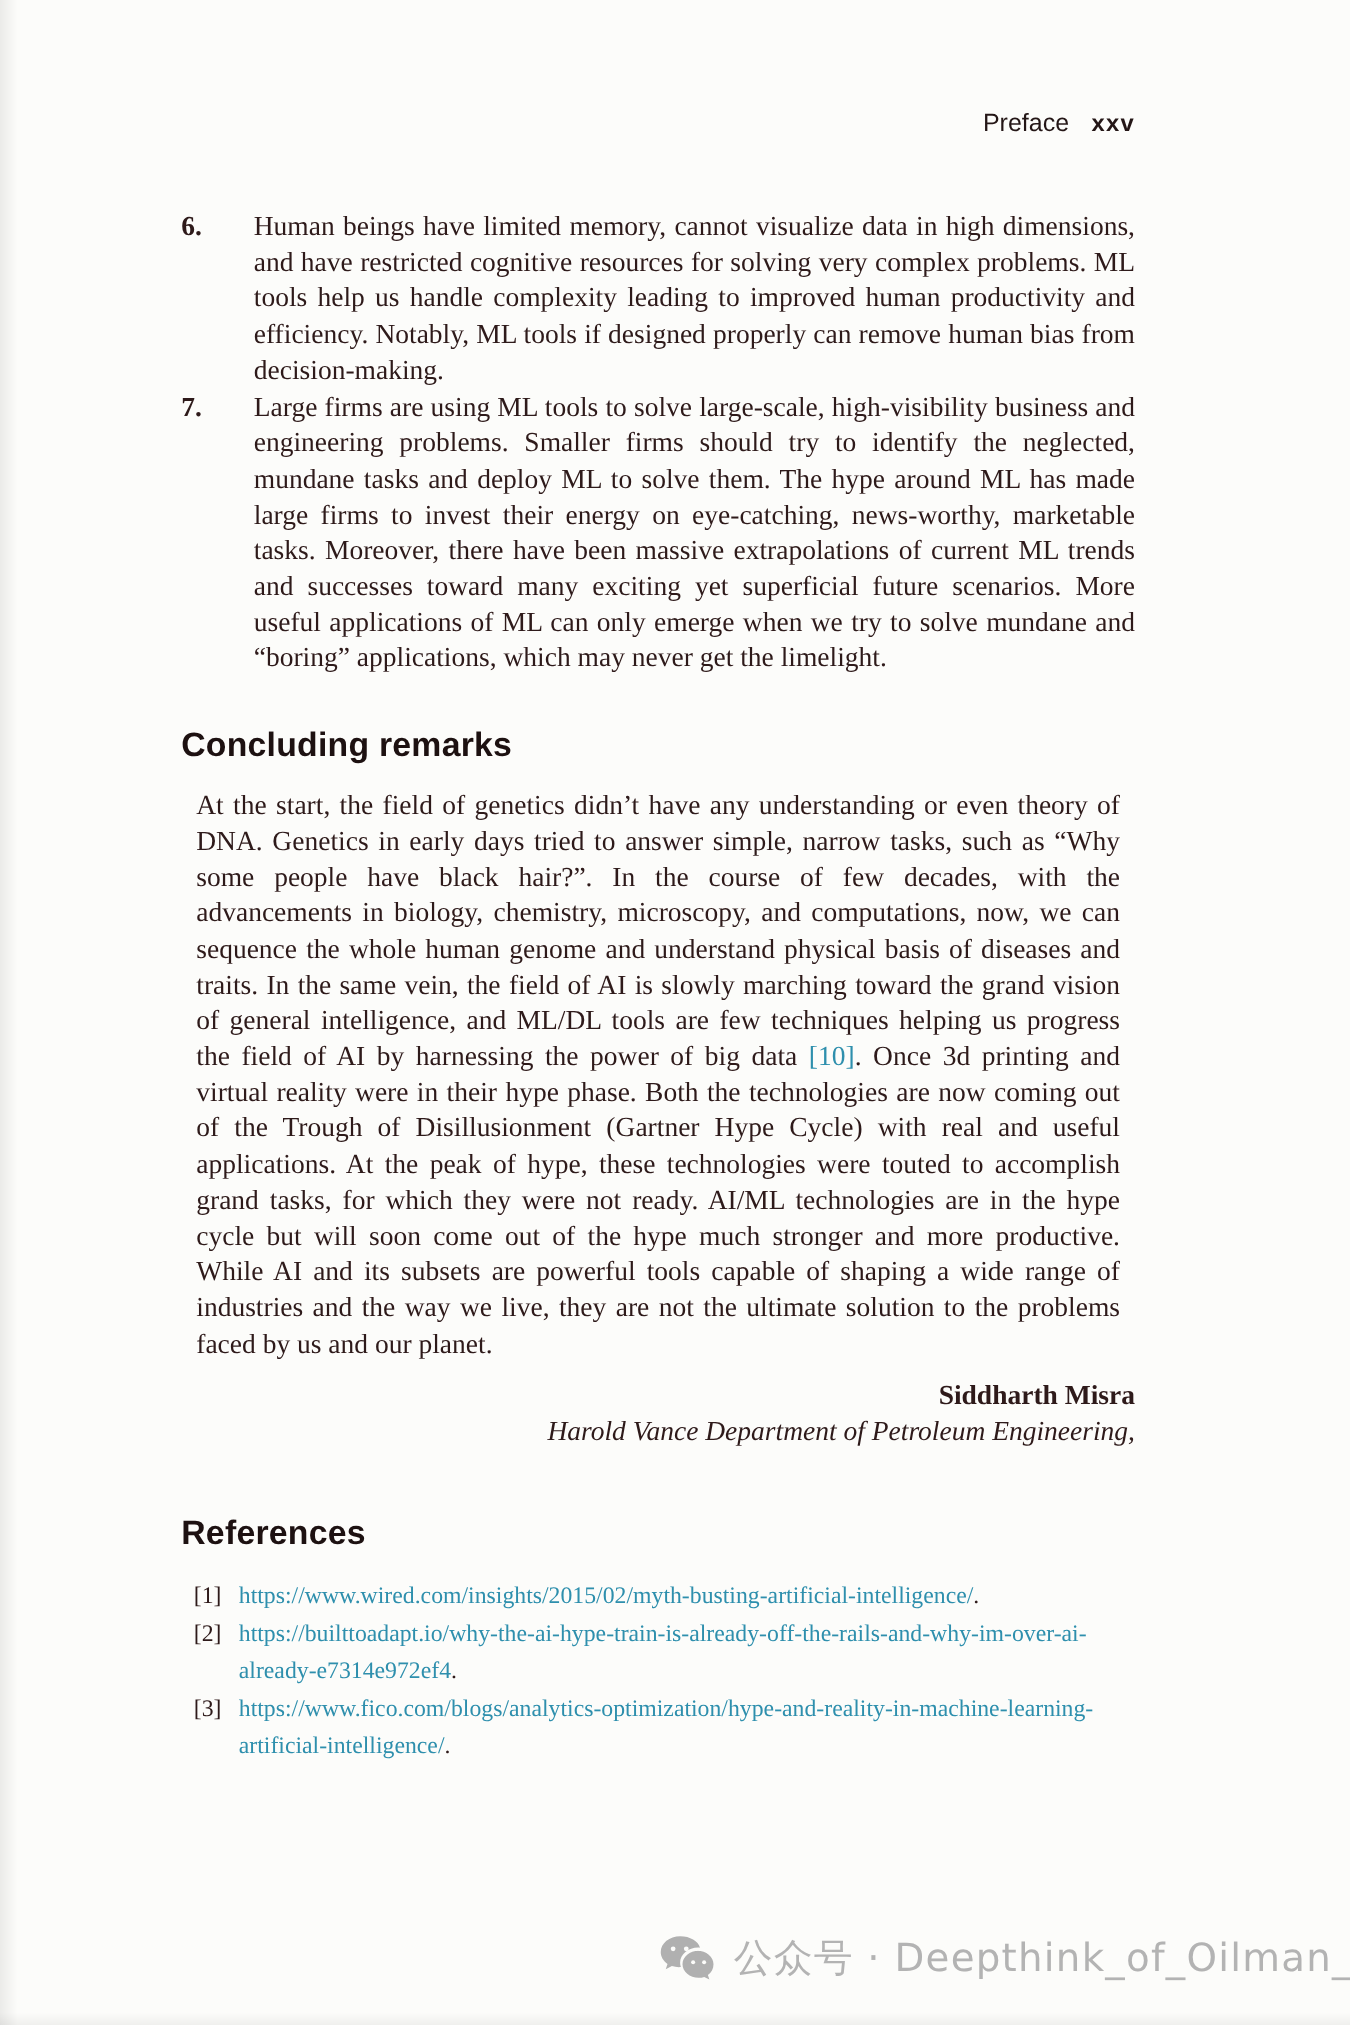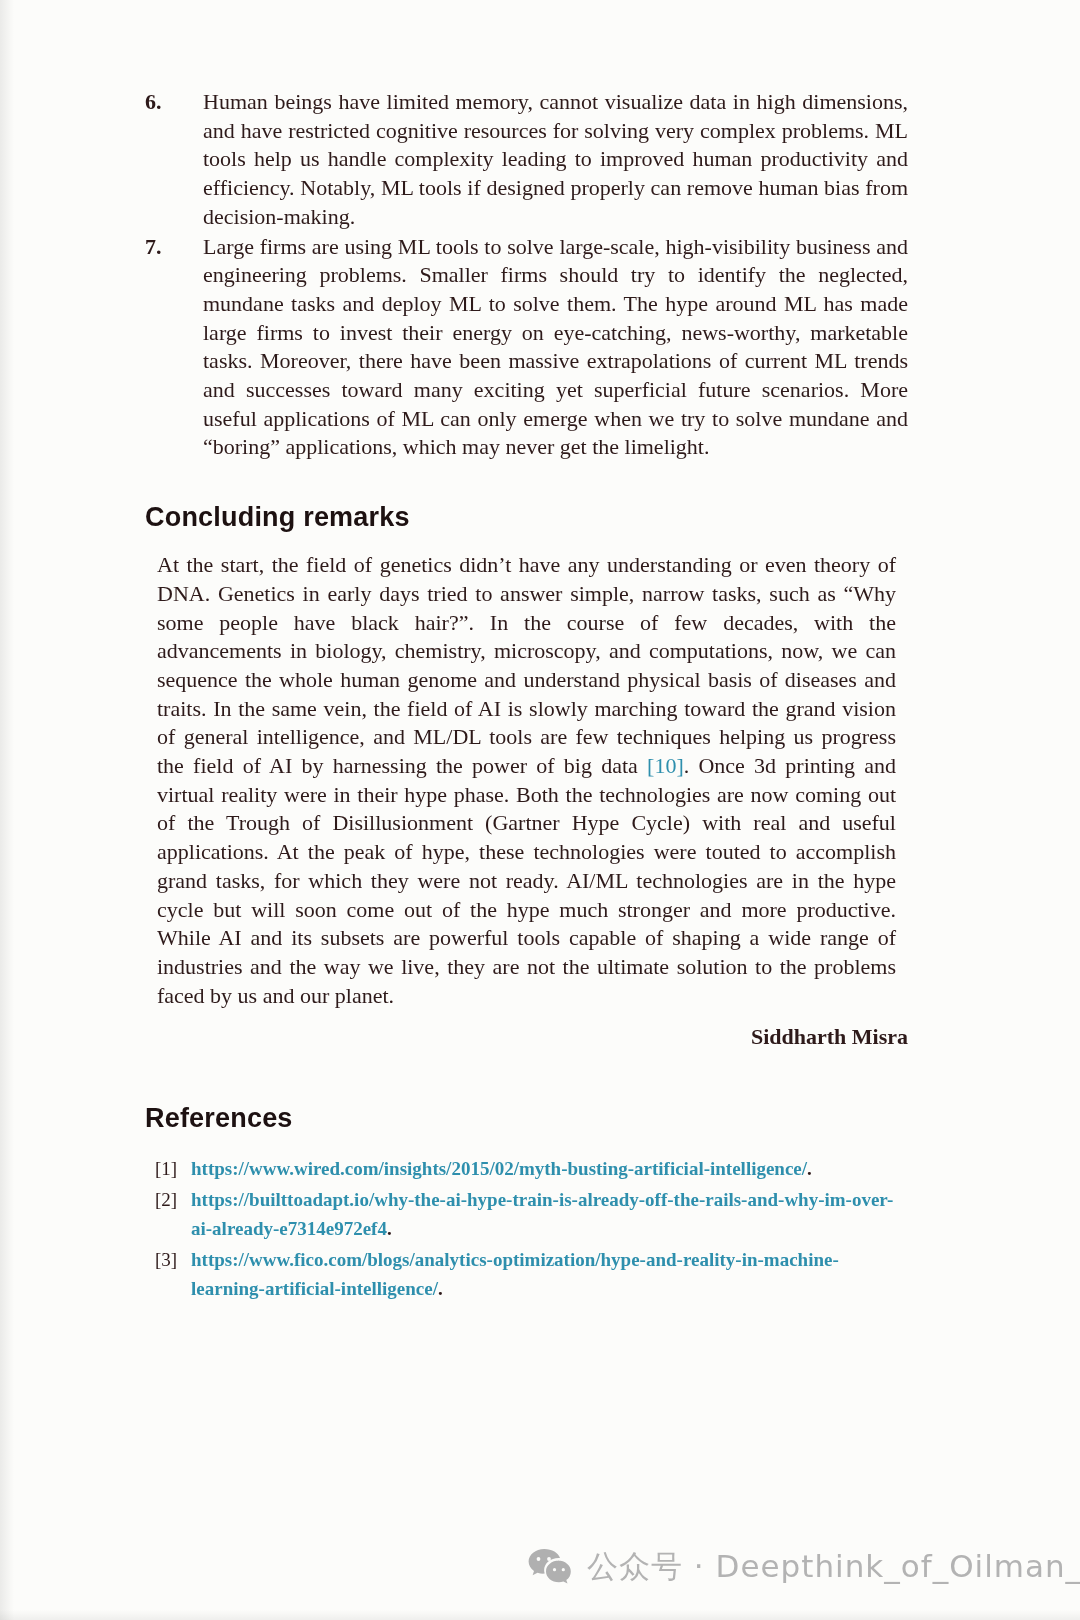--- a/index.html
+++ b/index.html
@@ -112,21 +112,21 @@
   }
   .reference-item {
     display: flex;
     align-items: flex-start;
   }
   .reference-item + .reference-item { margin-top: 2px; }
   .reference-item .ref-label {
     flex: 0 0 36px;
     color: #2e1a1a;
   }
-  .reference-item .ref-body { flex: 1; font-weight: bold; }
+  .reference-item .ref-body { flex: 1; }
   .ref-url {
     color: #2e8fad;
     text-decoration: none;
     cursor: pointer;
     word-break: break-word;
   }
   .ref-suffix { color: #2e1a1a; }
 
   .watermark {
     position: absolute;
@@ -141,40 +141,44 @@
     letter-spacing: 1px;
     white-space: nowrap;
   }
   .wechat-icon { display: block; }
 </style>
 </head>
 <body>
 
 <div class="page">
 
+  <div class="page-header">
+    <span class="running-head">Preface</span><span class="page-number">xxv</span>
+  </div>
 
   <div class="numbered-list">
     <div class="list-item">
       <span class="num">6.</span>
       <div class="item-text">Human beings have limited memory, cannot visualize data in high dimensions, and have restricted cognitive resources for solving very complex problems. ML tools help us handle complexity leading to improved human productivity and efficiency. Notably, ML tools if designed properly can remove human bias from decision-making.</div>
     </div>
     <div class="list-item">
       <span class="num">7.</span>
       <div class="item-text">Large firms are using ML tools to solve large-scale, high-visibility business and engineering problems. Smaller firms should try to identify the neglected, mundane tasks and deploy ML to solve them. The hype around ML has made large firms to invest their energy on eye-catching, news-worthy, marketable tasks. Moreover, there have been massive extrapolations of current ML trends and successes toward many exciting yet superficial future scenarios. More useful applications of ML can only emerge when we try to solve mundane and “boring” applications, which may never get the limelight.</div>
     </div>
   </div>
 
   <h2 class="section-heading concluding-heading" style="margin:40px 0 18px 0;">Concluding remarks</h2>
 
   <p class="body-para" style="margin:12px;">
     <span>At the start, the field of genetics didn’t have any understanding or even theory of DNA. Genetics in early days tried to answer simple, narrow tasks, such as “Why some people have black hair?”. In the course of few decades, with the advancements in biology, chemistry, microscopy, and computations, now, we can sequence the whole human genome and understand physical basis of diseases and traits. In the same vein, the field of AI is slowly marching toward the grand vision of general intelligence, and ML/DL tools are few techniques helping us progress the field of AI by harnessing the power of big data </span><a class="citation-link">[10]</a><span>. Once 3d printing and virtual reality were in their hype phase. Both the technologies are now coming out of the Trough of Disillusionment (Gartner Hype Cycle) with real and useful applications. At the peak of hype, these technologies were touted to accomplish grand tasks, for which they were not ready. AI/ML technologies are in the hype cycle but will soon come out of the hype much stronger and more productive. While AI and its subsets are powerful tools capable of shaping a wide range of industries and the way we live, they are not the ultimate solution to the problems faced by us and our planet.</span>
   </p>
 
   <div class="author-block">
     <div class="author-name">Siddharth Misra</div>
+    <div class="author-affiliation">Harold Vance Department of Petroleum Engineering,</div>
   </div>
 
   <h2 class="section-heading references-heading" style="margin:52px 0 20px 0;">References</h2>
 
   <div class="reference-list">
     <div class="reference-item">
       <span class="ref-label">[1]</span>
       <span class="ref-body"><a class="ref-url">https://www.wired.com/insights/2015/02/myth-busting-artificial-intelligence/</a><span class="ref-suffix">.</span></span>
     </div>
     <div class="reference-item">

